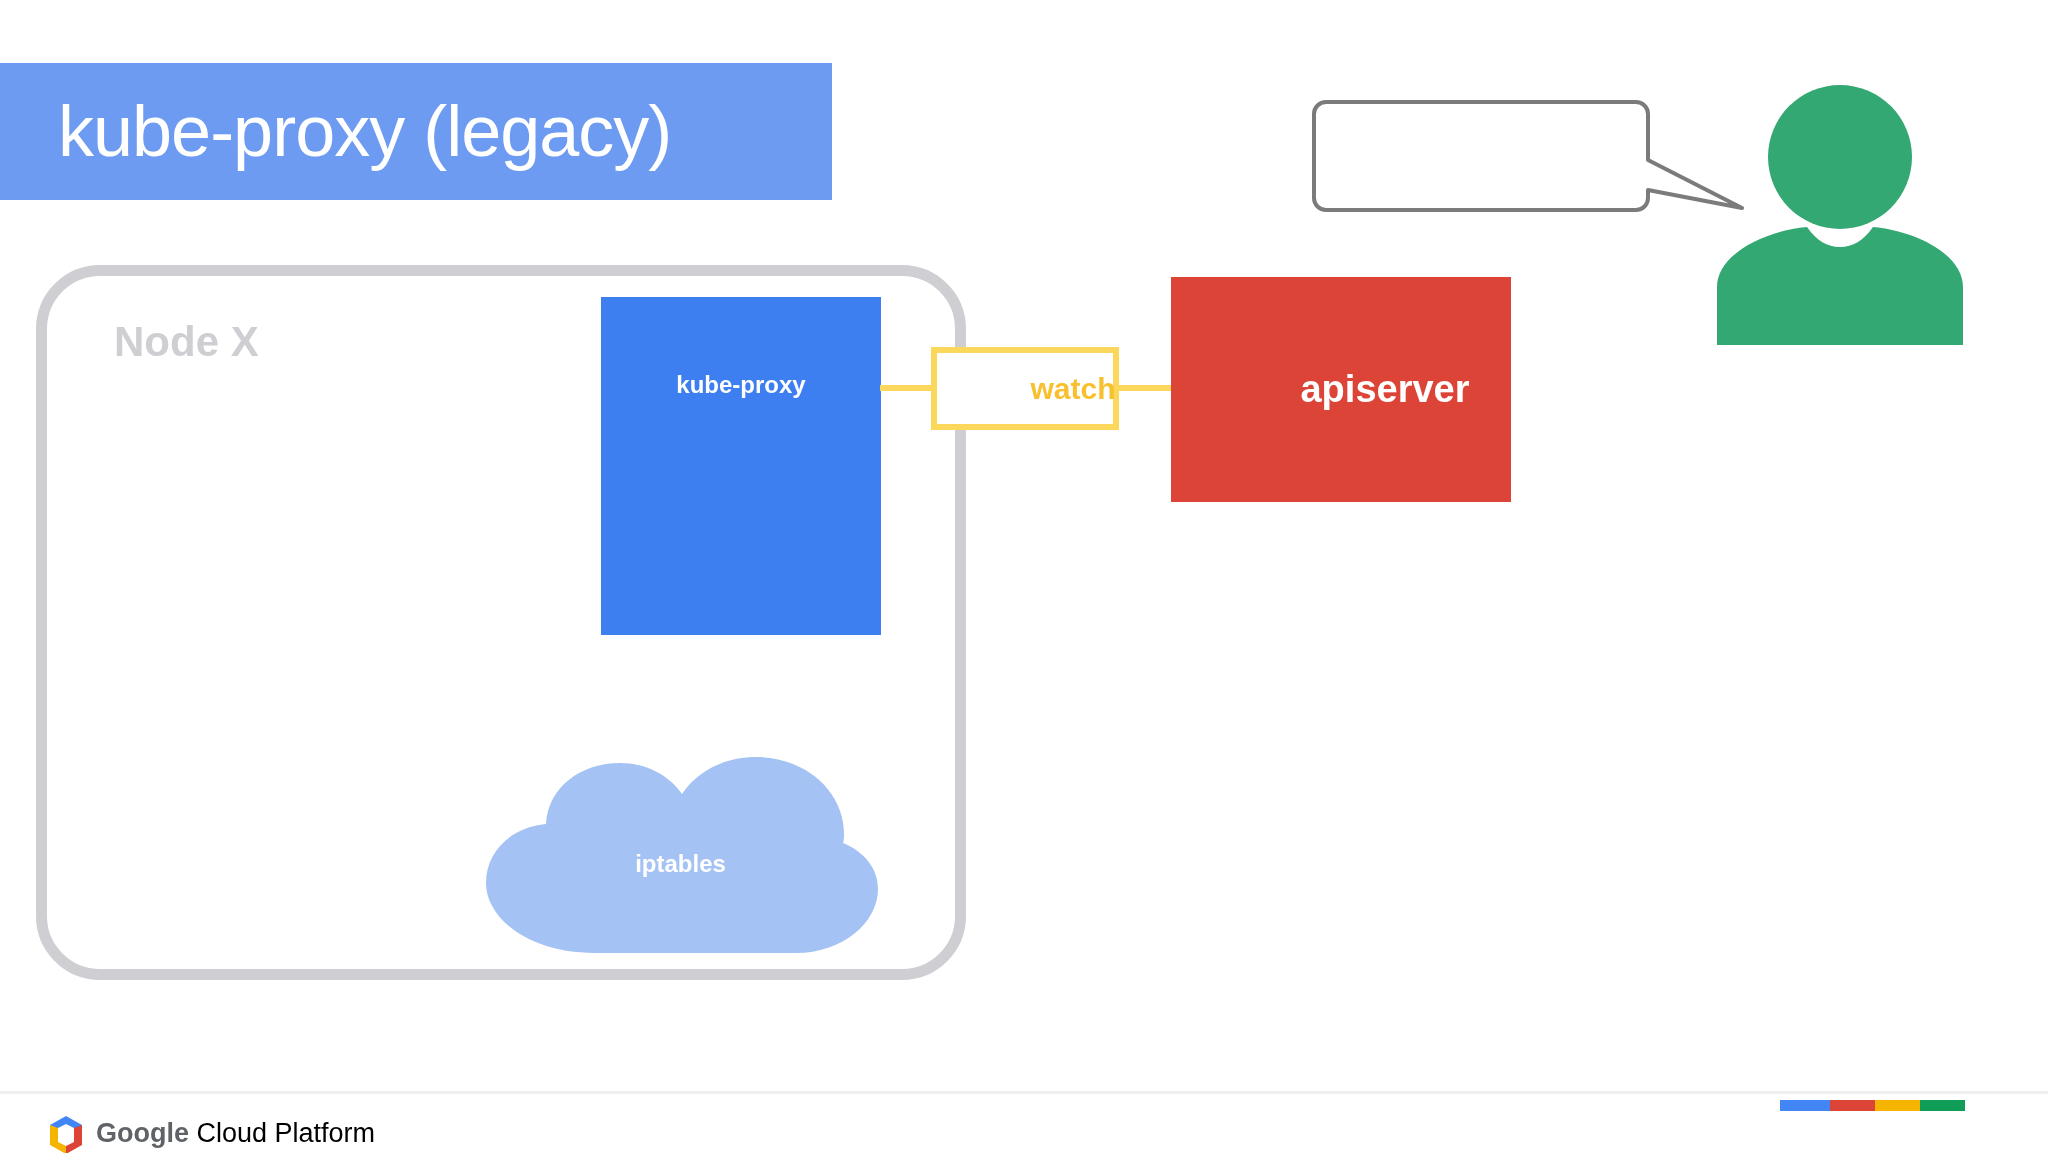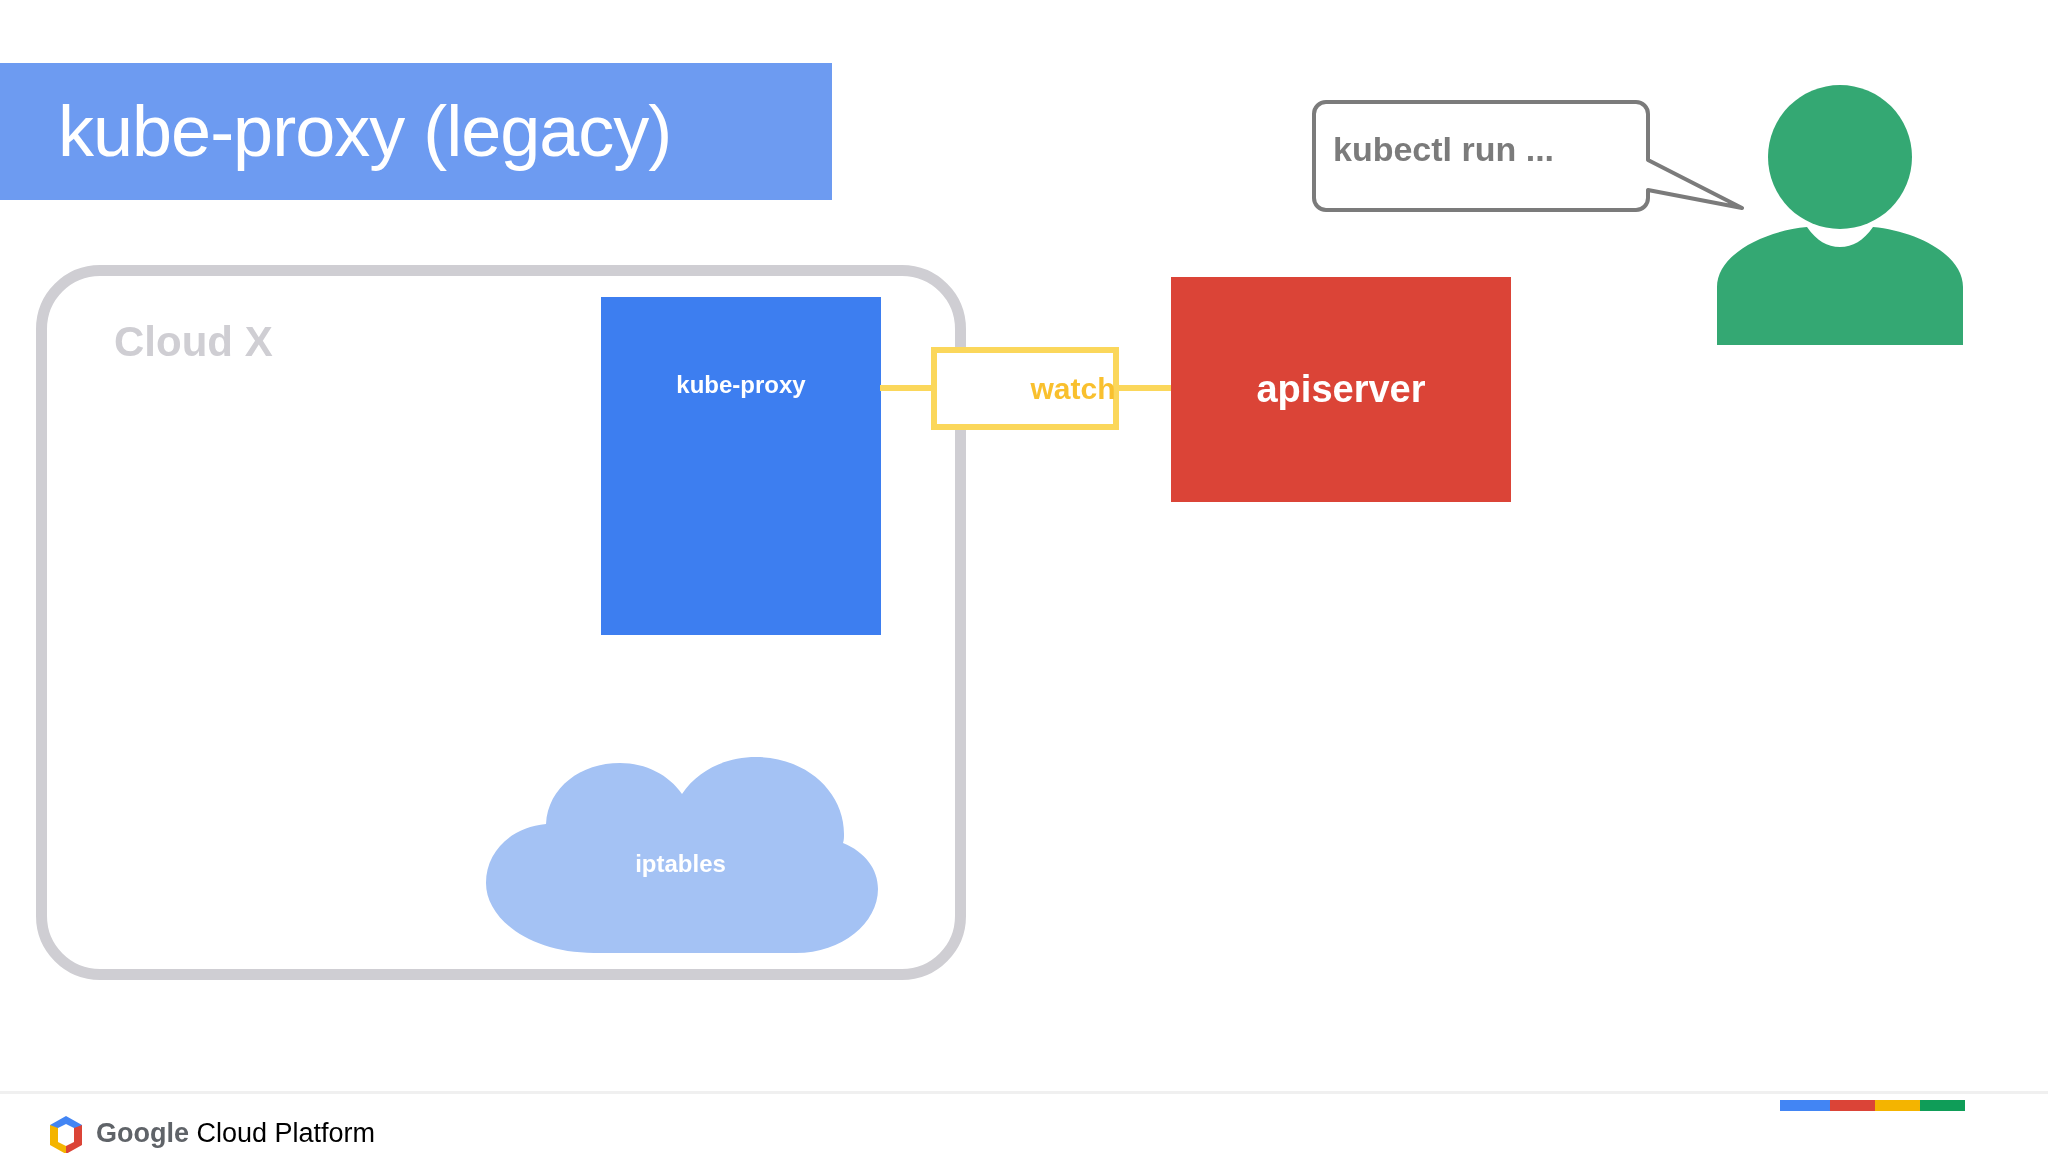--- a/index.html
+++ b/index.html
@@ -142,20 +142,21 @@
     left: 1171px;
     top: 277px;
     width: 340px;
     height: 225px;
     line-height: 225px;
     text-align: center;
     color: #ffffff;
     font-size: 38px;
     font-weight: bold;
     white-space: nowrap;
+    padding-left: 44px;
   }
 
   
   .cloud-wrap {
     position: absolute;
     left: 478px;
     top: 757px;
     width: 405px;
     height: 196px;
   }
@@ -238,21 +239,21 @@
 </style>
 </head>
 <body>
 
 <div id="slide">
 
   <div class="title-banner"></div>
   <div class="title-text">kube-proxy (legacy)</div>
 
   <div class="node-box"></div>
-  <div class="node-label">Cloud X</div>
+  <div class="node-label">Node X</div>
 
   <div class="kube-proxy-box"></div>
   <div class="kube-proxy-label">kube-proxy</div>
 
   <div class="conn-left"></div>
   <div class="watch-box"></div>
   <div class="watch-label">watch</div>
   <div class="conn-right"></div>
 
   <div class="apiserver-box"></div>
@@ -267,21 +268,20 @@
                C387,95 400,112 400,132 C400,166 364,196 318,196 Z" fill="#a4c2f4"></path>
     </svg>
   </div>
   <div class="cloud-label">iptables</div>
 
   <div class="bubble-wrap">
     <svg width="440" height="130" viewBox="0 0 440 130" xmlns="http://www.w3.org/2000/svg" aria-hidden="true">
       <path d="M16,4 H326 a12,12 0 0 1 12,12 V62 L432,110 L338,92 V100 a12,12 0 0 1 -12,12 H16 a12,12 0 0 1 -12,-12 V16 a12,12 0 0 1 12,-12 Z" fill="#ffffff" stroke="#7b7b7b" stroke-width="4" stroke-linejoin="round"></path>
     </svg>
   </div>
-  <div class="bubble-text">kubectl run ...</div>
 
   <div class="avatar-wrap">
     <svg width="270" height="270" viewBox="0 0 270 270" xmlns="http://www.w3.org/2000/svg" aria-hidden="true">
       <circle cx="135" cy="82" r="72" fill="#34a873"></circle>
       <path d="M12,270 V212 C12,180 58,156 102,152 C112,166 122,172 135,172
                C148,172 158,166 168,152 C212,156 258,180 258,212 V270 Z" fill="#34a873"></path>
     </svg>
   </div>
 
   <div class="footer-rule"></div>

